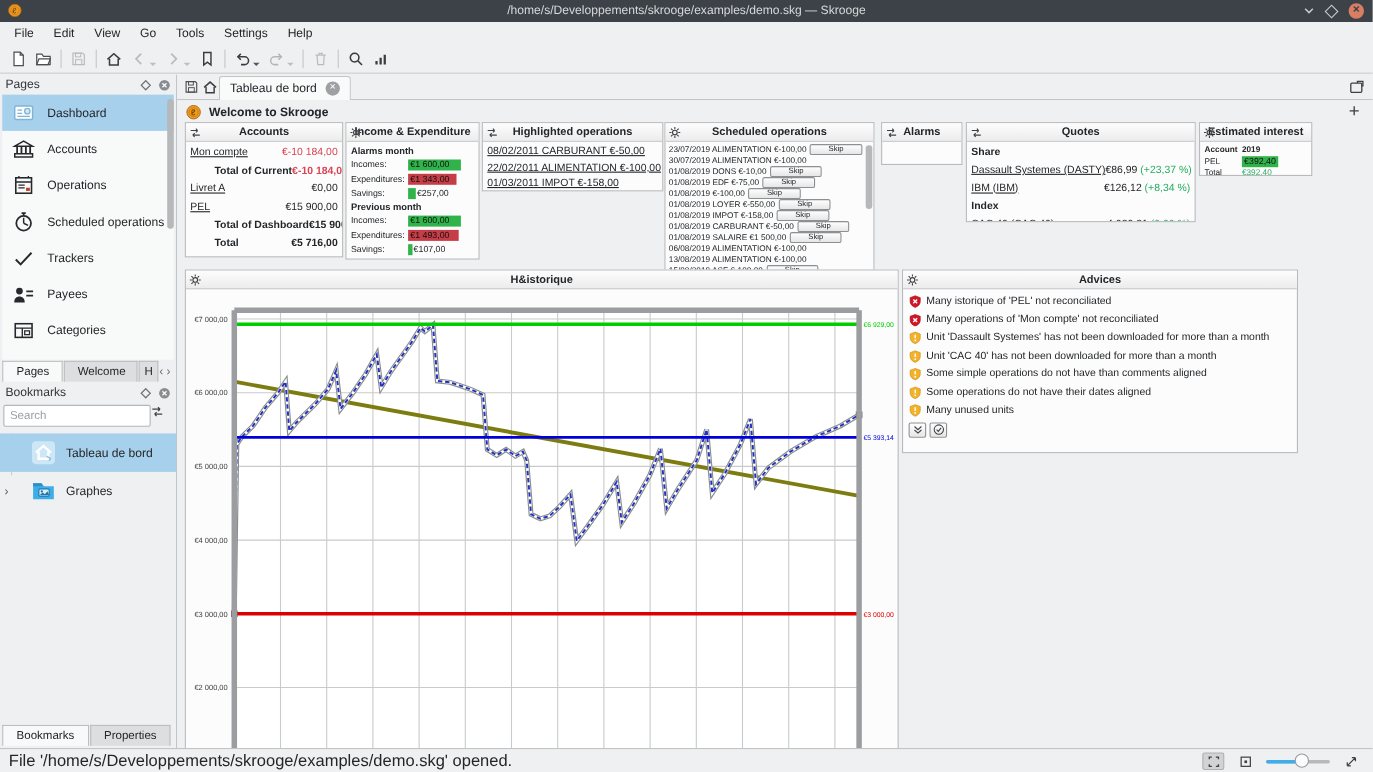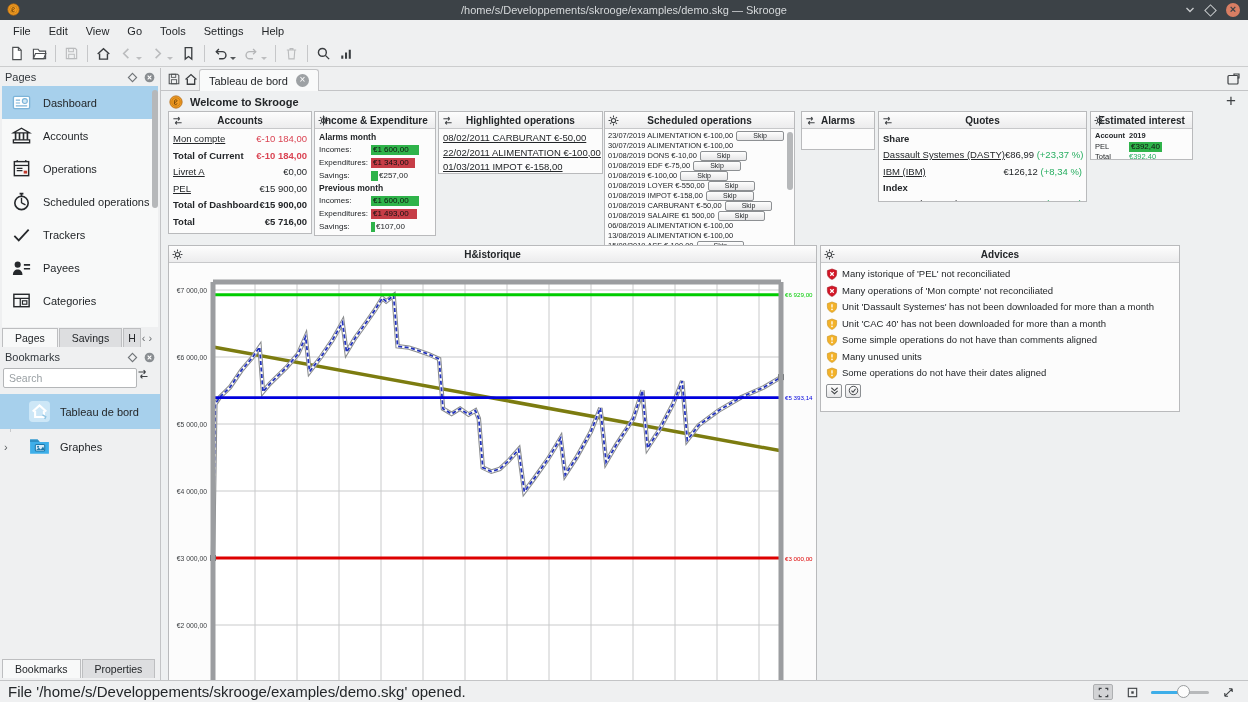--- a/index.html
+++ b/index.html
@@ -71,21 +71,21 @@
   .add-widget { position:absolute; right:12px; top:0; font-size:17px; color:#3f4245; }
 
   .widget { position:absolute; background:#fcfcfc; border:1px solid #b9babc; overflow:hidden; }
   .w-head { height:17px; border-bottom:1px solid #c7c8ca; background:linear-gradient(#fdfdfd,#ececed); position:relative; display:flex; align-items:center; }
   .w-head svg.hicon { position:absolute; left:3px; top:2.5px; width:11px; height:11px; }
   .w-title { flex:1; text-align:center; font-weight:bold; font-size:10px; white-space:nowrap; }
   .w-body { padding:2px 4px; }
 
   .acc-row { display:flex; justify-content:space-between; font-size:9.5px; line-height:16.5px; white-space:nowrap; }
   .acc-row .lbl.link { text-decoration:underline; }
-  .acc-row.bold { font-weight:bold; }
+  .acc-row.bold { font-weight:bold;margin-left:22px; }
   .neg { color:#da4453; }
 
   .ie-sec { font-size:8.5px; font-weight:bold; line-height:12px; }
   .ie-row { display:flex; align-items:center; font-size:8px; line-height:13px; white-space:nowrap; }
   .ie-row .ie-lbl { width:52px; }
   .chip { display:inline-block; color:#111; font-size:8px; padding:0 2px; line-height:10px; }
   .chip.green { background:#2fb34a; }
   .chip.red { background:#c63d47; }
   .chip.block { padding:0; height:10px; vertical-align:middle; margin-right:1px; }
 
@@ -313,21 +313,21 @@
             <rect x="12" y="11.3" width="4.6" height="3.6" fill="none" stroke="#26292c" stroke-width="1.2"></rect>
           </svg>
         </span>
         <span>Categories</span>
       </div>
     </div>
   <div class="v-scroll" style="right:2px; top:22px; height:118px;"></div>
 
   <div class="side-tabs">
     <span class="s-tab active">Pages</span>
-    <span class="s-tab">Savings</span>
+    <span class="s-tab">Welcome</span>
     <span class="s-tab cut">H</span>
     <span class="tab-arrows">‹›</span>
   </div>
 
   <div class="panel-head bm-head-pos">
     <span>Bookmarks</span>
     <span class="sp"></span>
     <svg viewBox="0 0 12 12">
         <path d="M6 1.5L10.5 6 6 10.5 1.5 6z" fill="none" stroke="#707478" stroke-width="1.2"></path>
       </svg>
@@ -746,31 +746,31 @@
             <span>Some simple operations do not have than comments aligned</span>
           </div>
           <div class="adv-row">
             <span style="width: 12px; height: 12px; flex: 0 0 12px;">
               <svg viewBox="0 0 13 13" width="100%" height="100%">
                 <path d="M6.5 1l5 1.8v3.5c0 3.3-2.4 5.1-5 6.1-2.6-1-5-2.8-5-6.1V2.8z" fill="#f3b229" stroke="#c78d12" stroke-width=".6"></path>
                 <path d="M6.5 3.6v3.5" stroke="#fff" stroke-width="1.4"></path>
                 <circle cx="6.5" cy="9.1" r=".9" fill="#fff"></circle>
               </svg>
             </span>
-            <span>Many unused units</span>
+            <span>Some operations do not have their dates aligned</span>
           </div>
           <div class="adv-row">
             <span style="width: 12px; height: 12px; flex: 0 0 12px;">
               <svg viewBox="0 0 13 13" width="100%" height="100%">
                 <path d="M6.5 1l5 1.8v3.5c0 3.3-2.4 5.1-5 6.1-2.6-1-5-2.8-5-6.1V2.8z" fill="#f3b229" stroke="#c78d12" stroke-width=".6"></path>
                 <path d="M6.5 3.6v3.5" stroke="#fff" stroke-width="1.4"></path>
                 <circle cx="6.5" cy="9.1" r=".9" fill="#fff"></circle>
               </svg>
             </span>
-            <span>Some operations do not have their dates aligned</span>
+            <span>Many unused units</span>
           </div>
           <div class="adv-btns">
             <span class="adv-btn">
               <svg viewBox="0 0 14 14" width="100%" height="100%">
                 <path d="M3 3.5l4 3.6 4-3.6M3 7.5l4 3.6 4-3.6" fill="none" stroke="#3f4245" stroke-width="1.3"></path>
               </svg>
             </span>
             <span class="adv-btn">
               <svg viewBox="0 0 14 14" width="100%" height="100%">
                 <circle cx="7" cy="7" r="5.4" fill="none" stroke="#3f4245" stroke-width="1.2"></circle>

